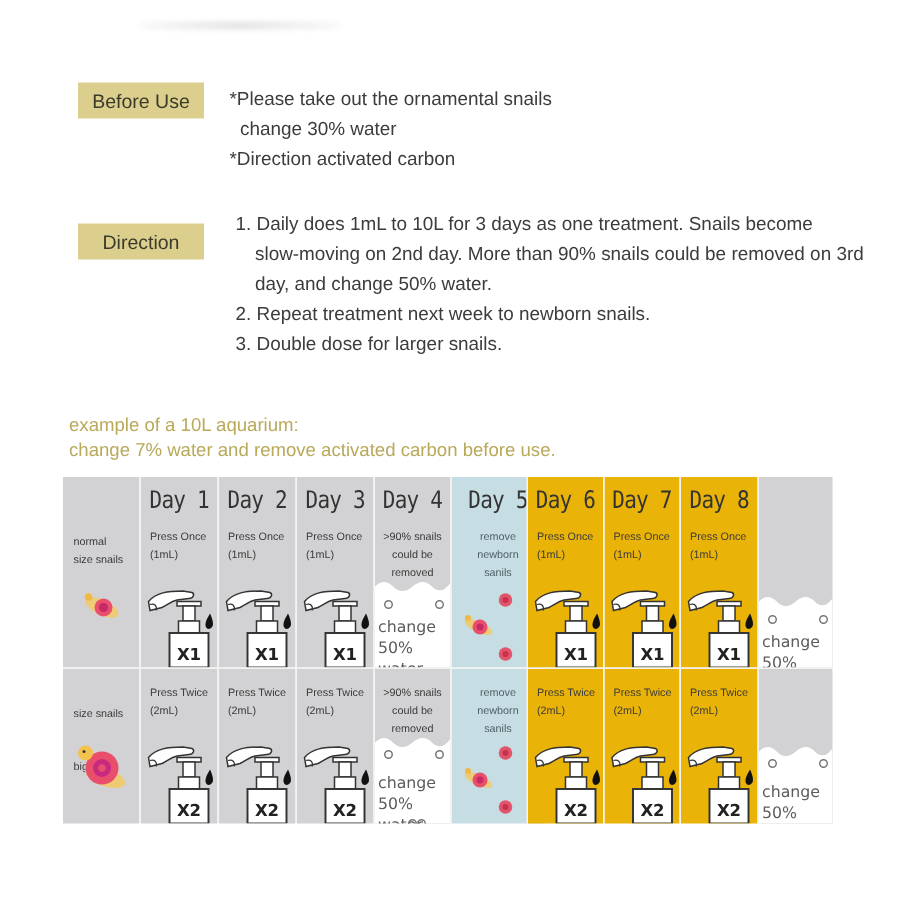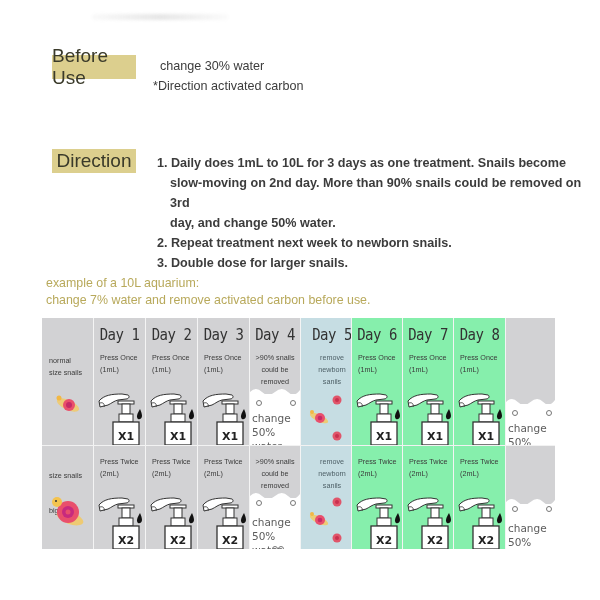--- a/index.html
+++ b/index.html
@@ -3,41 +3,41 @@
 <meta charset="utf-8">
 <style>
   html, body { margin:0; padding:0; background:#ffffff; }
   body { width:600px; height:600px; position:relative; overflow:hidden;
          font-family:"Liberation Sans", sans-serif; color:#333; }
 
   .faded-top { position:absolute; left:92px; top:14px; width:136px; height:6px;
                background:linear-gradient(90deg, rgba(230,230,230,0.2), rgba(220,220,220,0.7), rgba(235,235,235,0.2));
                border-radius:3px; filter:blur(1.5px); }
 
-  .tag { position:absolute; background:#dccf8e; color:#3a3a2a; font-size:19px;
+  .tag { position:absolute; background:#dccf8e; color:#3a3a2a; font-size:13px;
          display:flex; align-items:center; justify-content:center; }
   .tag-before { left:52px; top:55px; width:84px; height:24px; }
   .tag-direction { left:52px; top:149px; width:84px; height:24px; }
 
   .text-block { position:absolute; font-size:12.6px; line-height:20px; color:#3c3c3c; }
   .before-text { left:153px; top:56px; }
-  .dir-text { left:157px; top:153px;font-weight:bold; }
+  .dir-text { left:157px; top:139px; }
   .indent1 { padding-left:7px; }
   .indent2 { padding-left:13px; }
 
   .example { position:absolute; left:46px; top:275px; font-size:12.4px; line-height:17px; color:#b8a95b; }
 
   .grid { position:absolute; left:42px; top:318px; width:513px; height:231px; }
   .col { position:absolute; top:0; height:231px; }
   .cell { position:absolute; left:0; right:0; overflow:hidden; }
   .row1 { top:0; height:127px; }
   .row2 { top:128px; height:103px; }
   .c-grey { background:#d2d2d4; }
   .c-blue { background:#c6dde3; }
-  .c-beige { background:#86efac;text-decoration:underline; }
+  .c-beige { background:#eab308;text-decoration:underline; }
   .vsep { position:absolute; top:0; width:1px; height:231px; background:#f4f4f4; }
   .hsep { position:absolute; left:0; width:513px; height:1px; top:127px; background:#f2f2f2; }
 
   .day { position:absolute; top:8px; left:0; right:0; text-align:center;
          font-family:"DejaVu Sans Mono", monospace; font-size:14px; color:#333; letter-spacing:-0.5px;
          transform:scaleY(1.15); }
   .small { position:absolute; left:6px; font-size:7.2px; line-height:12.5px; color:#3a3a3a; }
   .small.center { left:0; right:0; text-align:center; }
   .r1-small { top:34px; }
   .r2-small { top:10px; }
@@ -59,20 +59,21 @@
 </style>
 </head>
 <body>
 
 <div class="faded-top"></div>
 
 <div class="tag tag-before">
   <span>Before Use</span>
 </div>
 <div class="text-block before-text">
+  <div>*Please take out the ornamental snails</div>
   <div class="indent1">change 30% water</div>
   <div>*Direction activated carbon</div>
 </div>
 
 <div class="tag tag-direction">
   <span>Direction</span>
 </div>
 <div class="text-block dir-text">
   <div>1. Daily does 1mL to 10L for 3 days as one treatment. Snails become</div>
   <div class="indent2">slow-moving on 2nd day. More than 90% snails could be removed on 3rd</div>

